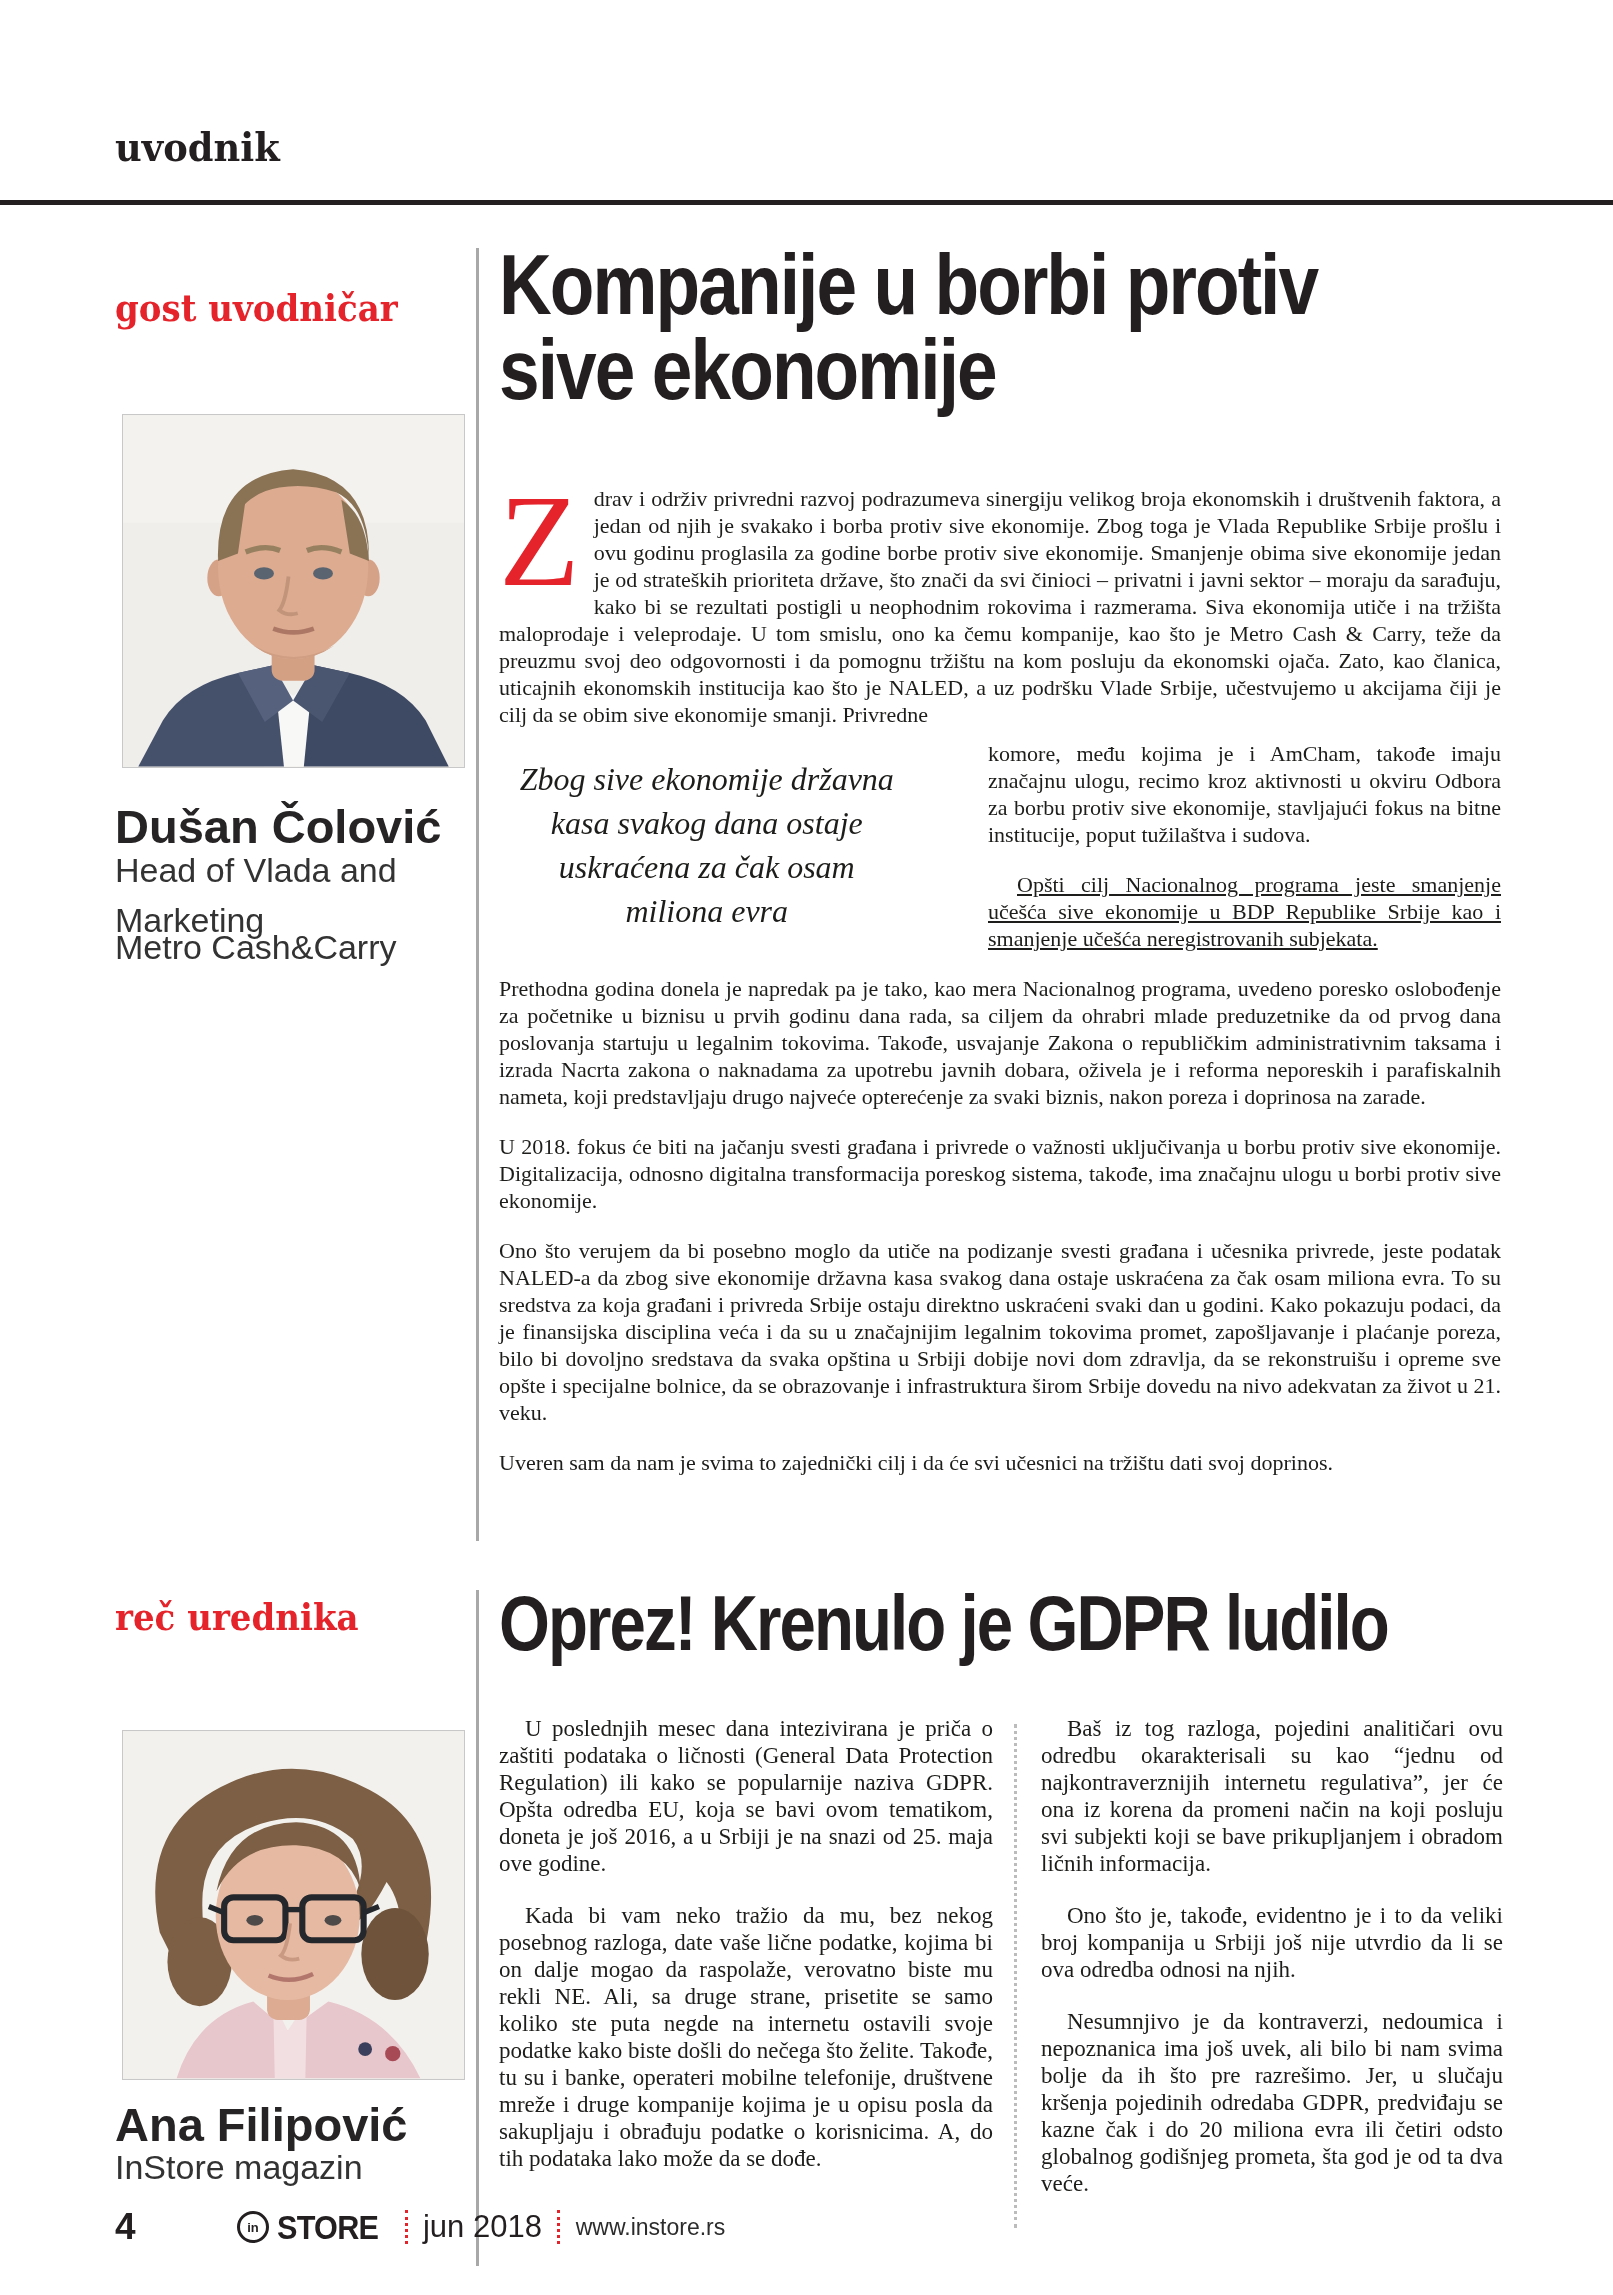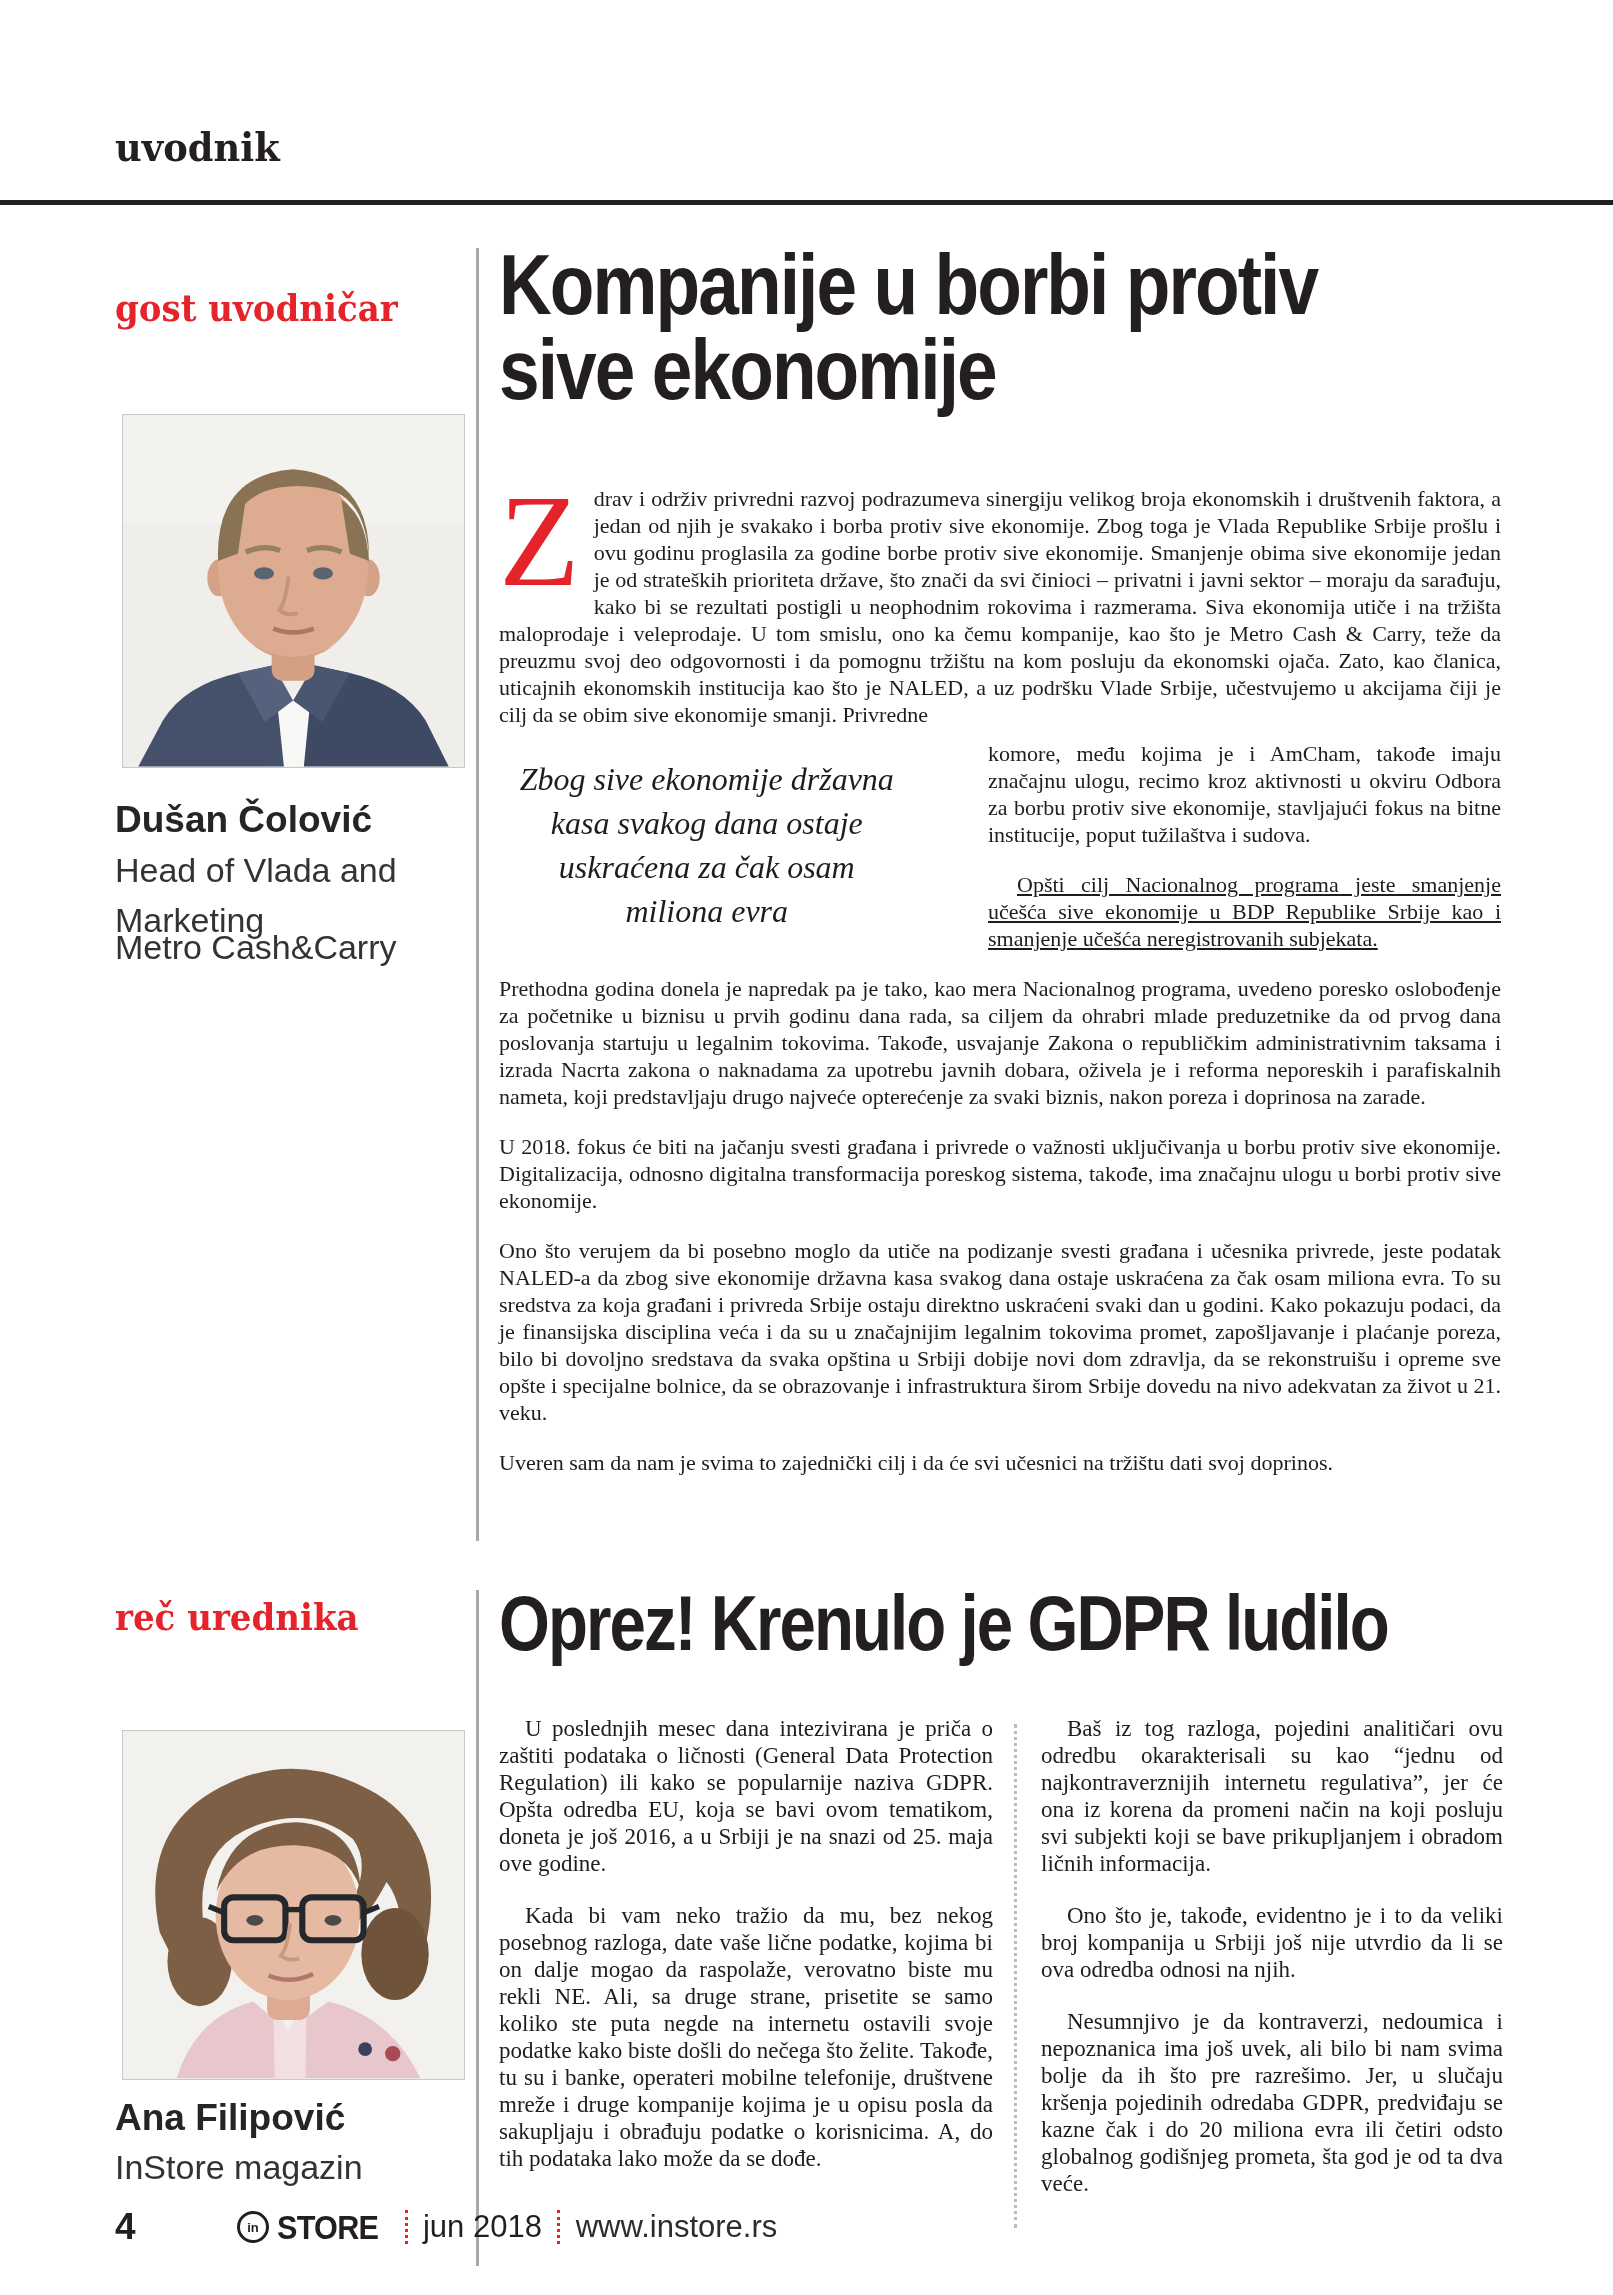--- a/index.html
+++ b/index.html
@@ -30,21 +30,21 @@
   .headline1{left:499px;top:242px;font-size:86px;line-height:85px;}
   .headline2{left:499px;top:1583px;font-size:77px;line-height:80px;}
 
   
   .photo{border:1.5px solid #c8c8c8;box-sizing:border-box;background:#f1efec;}
   .photo1{left:122px;top:414px;width:343px;height:354px;}
   .photo2{left:122px;top:1730px;width:343px;height:350px;}
   .photo svg{display:block;width:100%;height:100%;}
 
   
-  .cap-name{font-family:"Liberation Sans",sans-serif;font-weight:700;font-size:37px;color:#262424;}
+  .cap-name{font-family:"Liberation Sans",sans-serif;font-weight:700;font-size:47px;color:#262424;}
   .cap-line{font-family:"Liberation Sans",sans-serif;font-weight:400;font-size:34px;color:#333333;}
   .cap1-name{left:115px;top:799px;}
   .cap1-role1{left:115px;top:851px;}
   .cap1-role2{left:115px;top:901px;}
   .cap1-company{left:115px;top:928px;}
   .cap2-name{left:115px;top:2097px;}
   .cap2-org{left:115px;top:2148px;}
 
   
   .body1{left:499px;top:485px;width:1002px;font-size:22px;line-height:27px;text-align:justify;}
@@ -72,21 +72,21 @@
   .f-num{font-family:"Liberation Sans",sans-serif;font-weight:700;font-size:37px;color:#231f20;
          width:122px;}
   .f-logo{display:flex;align-items:center;}
   .f-logo-icon{width:26px;height:26px;border:3.1px solid #231f20;border-radius:50%;
                display:flex;align-items:center;justify-content:center;
                font-family:"Liberation Sans",sans-serif;font-weight:900;font-size:13px;color:#231f20;}
   .f-logo-text{font-family:"Liberation Sans",sans-serif;font-weight:900;font-size:34px;color:#231f20;
                letter-spacing:-0.8px;margin-left:7.7px;transform:scaleX(0.9);transform-origin:left center;}
   .f-sep{height:34px;width:0;border-left:3.8px dotted #e5232a;margin:0 15.4px;}
   .f-issue{font-family:"Liberation Sans",sans-serif;font-weight:400;font-size:31px;color:#231f20;}
-  .f-site{font-family:"Liberation Sans",sans-serif;font-weight:400;font-size:31px;color:#2c2c2c;}
+  .f-site{font-family:"Liberation Sans",sans-serif;font-weight:400;font-size:23px;color:#2c2c2c;}
 </style>
 </head>
 <body>
 
 <div class="page">
 
   <div class="abs kicker">uvodnik</div>
   <div class="abs toprule"></div>
 
   <div class="abs red-label s1-label">gost uvodničar</div>

